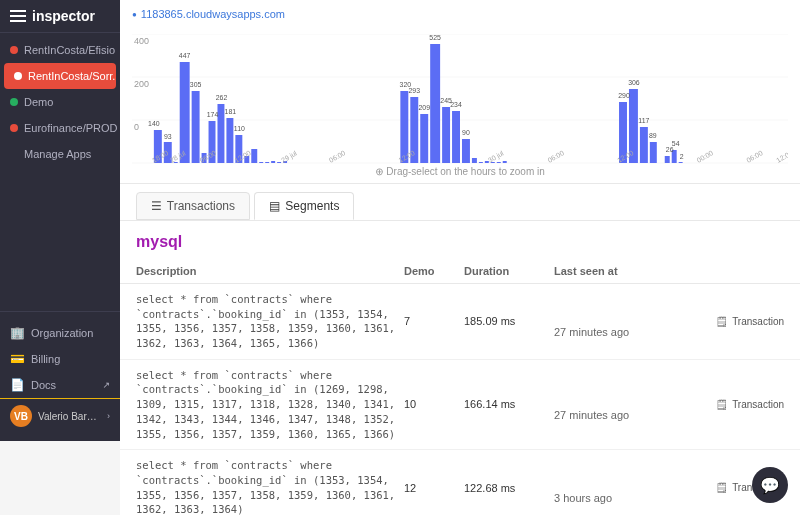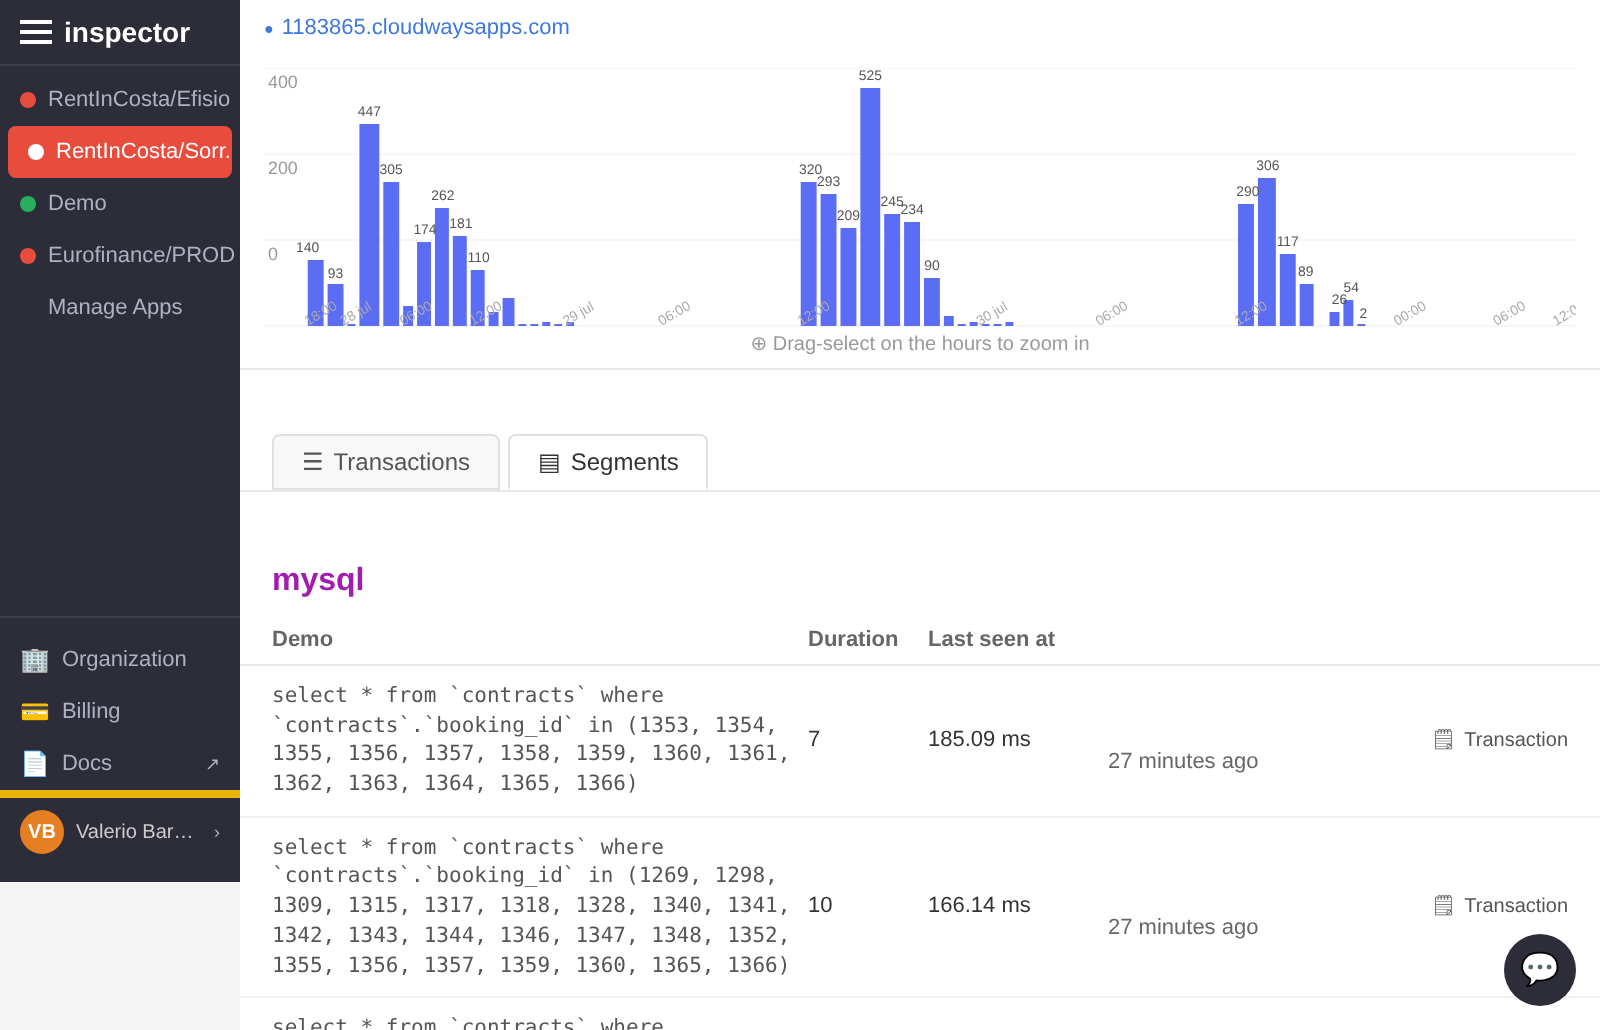--- a/index.html
+++ b/index.html
@@ -57,36 +57,35 @@
       gap: 6px;
     }
     .sidebar-user {
       display: flex;
       align-items: center;
       padding: 6px 10px;
       font-size: 11px;
       color: #b0b0c0;
       cursor: pointer;
       gap: 6px;
-      border-top: 4px solid #eab308;
+      border-top: 1px solid #eab308;
     }
     .avatar {
       width: 22px; height: 22px; border-radius: 50%;
       background: #e67e22; display: flex; align-items: center; justify-content: center;
       color: #fff; font-size: 10px; font-weight: bold; flex-shrink: 0;
     }
 
     
     .main {
       flex: 1;
       display: flex;
       flex-direction: column;
       overflow: hidden;
       background: #fff;
-      gap: 24px;
     }
 
     
     .chart-area {
       background: #fff;
       border-bottom: 1px solid #e8e8e8;
       padding: 8px 12px 4px;
       flex-shrink: 0;
     }
     .chart-url {
@@ -366,20 +365,21 @@
     <div class="tab active">
       <span>▤</span>
       <span>Segments</span>
     </div>
   </div>
 
   <div class="table-section">
     <div class="section-title">mysql</div>
 
     <div class="table-header">
+      <span>Description</span>
       <span>Demo</span>
       <span>Duration</span>
       <span>Last seen at</span>
       <span></span>
     </div>
 
     <div class="table-row">
       <span class="row-desc">select * from `contracts` where `contracts`.`booking_id` in (1353, 1354, 1355, 1356, 1357, 1358, 1359, 1360, 1361, 1362, 1363, 1364, 1365, 1366)</span>
       <span class="row-hits">7</span>
       <span class="row-duration">185.09 ms</span>

